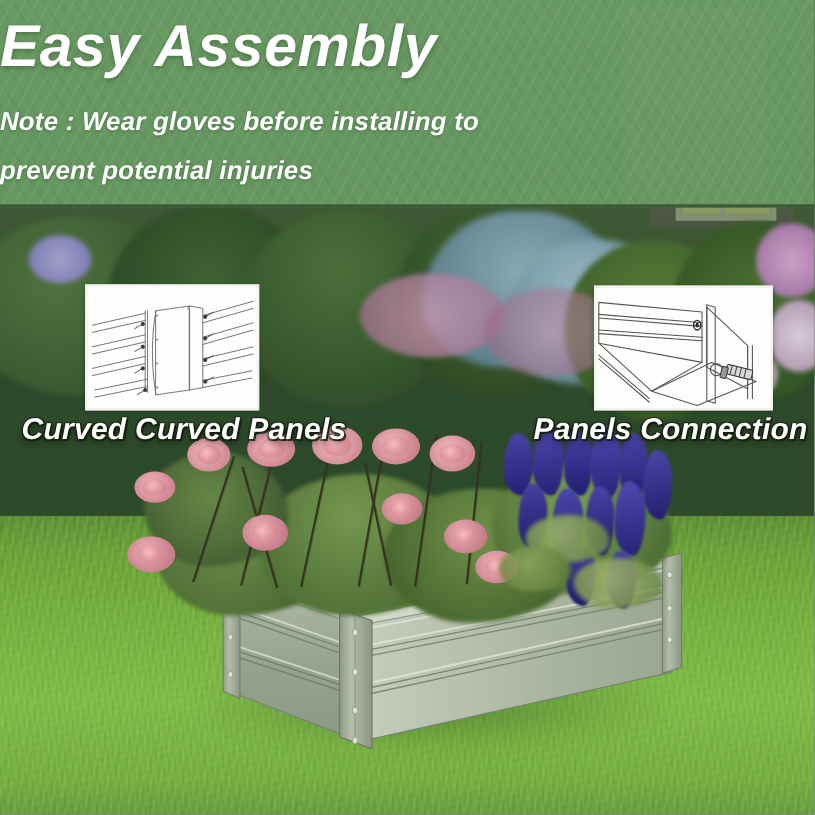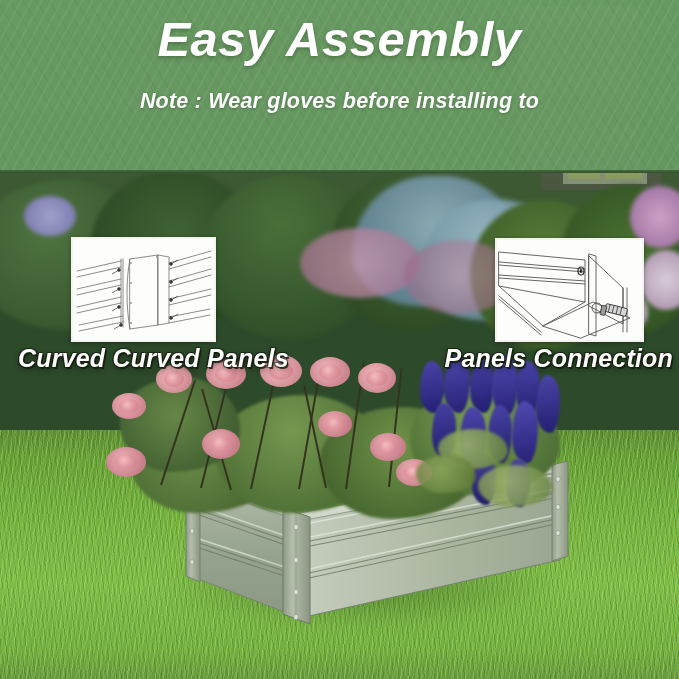--- a/index.html
+++ b/index.html
@@ -126,27 +126,27 @@
     background-image:
       repeating-linear-gradient(118deg, rgba(255,255,255,.05) 0 2px, rgba(0,0,0,0) 2px 9px),
       repeating-linear-gradient(58deg, rgba(40,80,40,.05) 0 2px, rgba(0,0,0,0) 2px 11px);
     filter:blur(.6px);
   }
   .header-bottomline{
     position:absolute;left:0;bottom:0;width:679px;height:3px;
     background:linear-gradient(180deg,rgba(60,92,54,.75),rgba(45,72,40,.9));
   }
   .h-title{
-    position:absolute;left:0;top:11px;width:679px;text-align:center;
+    position:absolute;left:0;top:11px;width:679px;
     font-size:49px;font-weight:bold;font-style:italic;color:#fff;
     letter-spacing:.5px;
     text-shadow:0 2px 4px rgba(40,70,38,.45);
   }
   .h-note{
-    position:absolute;left:0;width:679px;text-align:center;
+    position:absolute;left:0;width:679px;text-align:left;
     font-size:21.5px;font-weight:bold;font-style:italic;color:#fff;
     letter-spacing:.2px;
     text-shadow:0 1px 3px rgba(40,70,38,.4);
   }
   #note-l1{top:89px;}
   #note-l2{top:130px;}
 </style>
 </head>
 <body>
 
@@ -433,17 +433,18 @@
 
   <div class="header">
     <div class="header-bgimg"></div>
 
     <div class="shed" style="top:6px;right:40px;height:175px;opacity:.55;"></div>
     <div class="header-veil"></div>
     <div class="header-tex"></div>
 
     <div class="h-title">Easy Assembly</div>
     <div class="h-note" id="note-l1">Note : Wear gloves before installing to</div>
+    <div class="h-note" id="note-l2">prevent potential injuries</div>
 
     <div class="header-bottomline"></div>
   </div>
 
 </div>
 
 </body></html>

